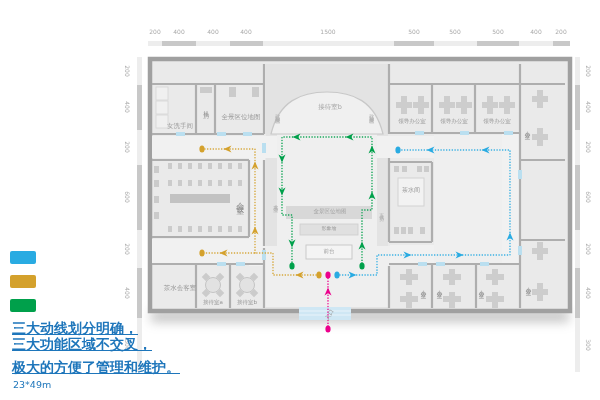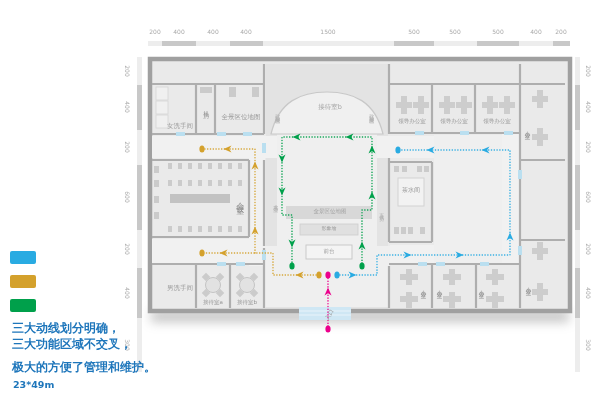--- a/index.html
+++ b/index.html
@@ -10,22 +10,22 @@
   .v{writing-mode:vertical-rl;letter-spacing:1px;}
   .tiny{font-size:5px;color:#b2b2b2;}
   .dim{position:absolute;color:#a9a9a9;font-size:6px;white-space:nowrap;
        transform:translate(-50%,-50%);}
   .dimv{writing-mode:vertical-rl;}
   .legend{position:absolute;left:0;top:0;}
   .leg-row{position:absolute;display:flex;align-items:center;}
   .swatch{width:26px;height:13px;border-radius:2px;display:inline-block;}
   .sw-blue{background:#29ABE2;} .sw-gold{background:#D4A12C;} .sw-green{background:#00A04B;}
   .leg-label{margin-left:8px;font-size:9px;color:#1E76BB;}
-  .note{position:absolute;font-size:12px;font-weight:bold;color:#1E76BB;white-space:nowrap;}
-  .size-note{position:absolute;font-size:9.5px;font-weight:bold;color:#1E76BB;}
+  .note{position:absolute;font-size:14px;font-weight:bold;color:#1E76BB;white-space:nowrap;text-decoration:underline;}
+  .size-note{position:absolute;font-size:9.5px;font-weight:normal;color:#1E76BB;}
   .bshadow{position:absolute;left:154px;top:306px;width:412px;height:6px;
            box-shadow:0 7px 11px 3px rgba(110,110,110,.4);}
   svg{position:absolute;left:0;top:0;}
 </style>
 </head>
 <body>
 
 <div id="canvas">
 
   <div class="bshadow"></div>
@@ -295,21 +295,21 @@
   <div class="lbl" style="left:180px;top:126px">女洗手间</div>
   <div class="lbl v" style="left:206px;top:107px;font-size:6px">机房</div>
   <div class="lbl" style="left:241px;top:117px">全景区位地图</div>
   <div class="lbl" style="left:330px;top:107px;color:#a5a5a5">接待室b</div>
   <div class="lbl" style="left:412px;top:122px;font-size:5.5px">领导办公室</div>
   <div class="lbl" style="left:454px;top:122px;font-size:5.5px">领导办公室</div>
   <div class="lbl" style="left:497px;top:122px;font-size:5.5px">领导办公室</div>
   <div class="lbl v" style="left:527px;top:128px;font-size:5.5px">小办公室</div>
   <div class="lbl v" style="left:239px;top:199px;font-size:8px;letter-spacing:2px;color:#8f8f8f">会议室</div>
   <div class="lbl" style="left:411px;top:190px;font-size:6px">茶水间</div>
-  <div class="lbl" style="left:180px;top:288px">男洗手间</div>
+  <div class="lbl" style="left:180px;top:288px">茶水会客室</div>
   <div class="lbl" style="left:213px;top:303px;font-size:5.5px">接待室a</div>
   <div class="lbl" style="left:247px;top:303px;font-size:5.5px">接待室b</div>
   <div class="lbl" style="left:330px;top:212px;font-size:5.5px;color:#9f9f9f">全景区位地图</div>
   <div class="lbl" style="left:329px;top:229px;font-size:5px">形象墙</div>
   <div class="lbl" style="left:329px;top:252px;font-size:5.5px">前台</div>
   <div class="lbl v tiny" style="left:277px;top:113px">政策扶持展区</div>
   <div class="lbl v tiny" style="left:371px;top:113px">政策扶持展区</div>
   <div class="lbl v tiny" style="left:275px;top:202px">龙头企业</div>
   <div class="lbl v tiny" style="left:381px;top:211px">五大优势</div>
   <div class="lbl v" style="left:423px;top:287px;font-size:5.5px">小办公室</div>

